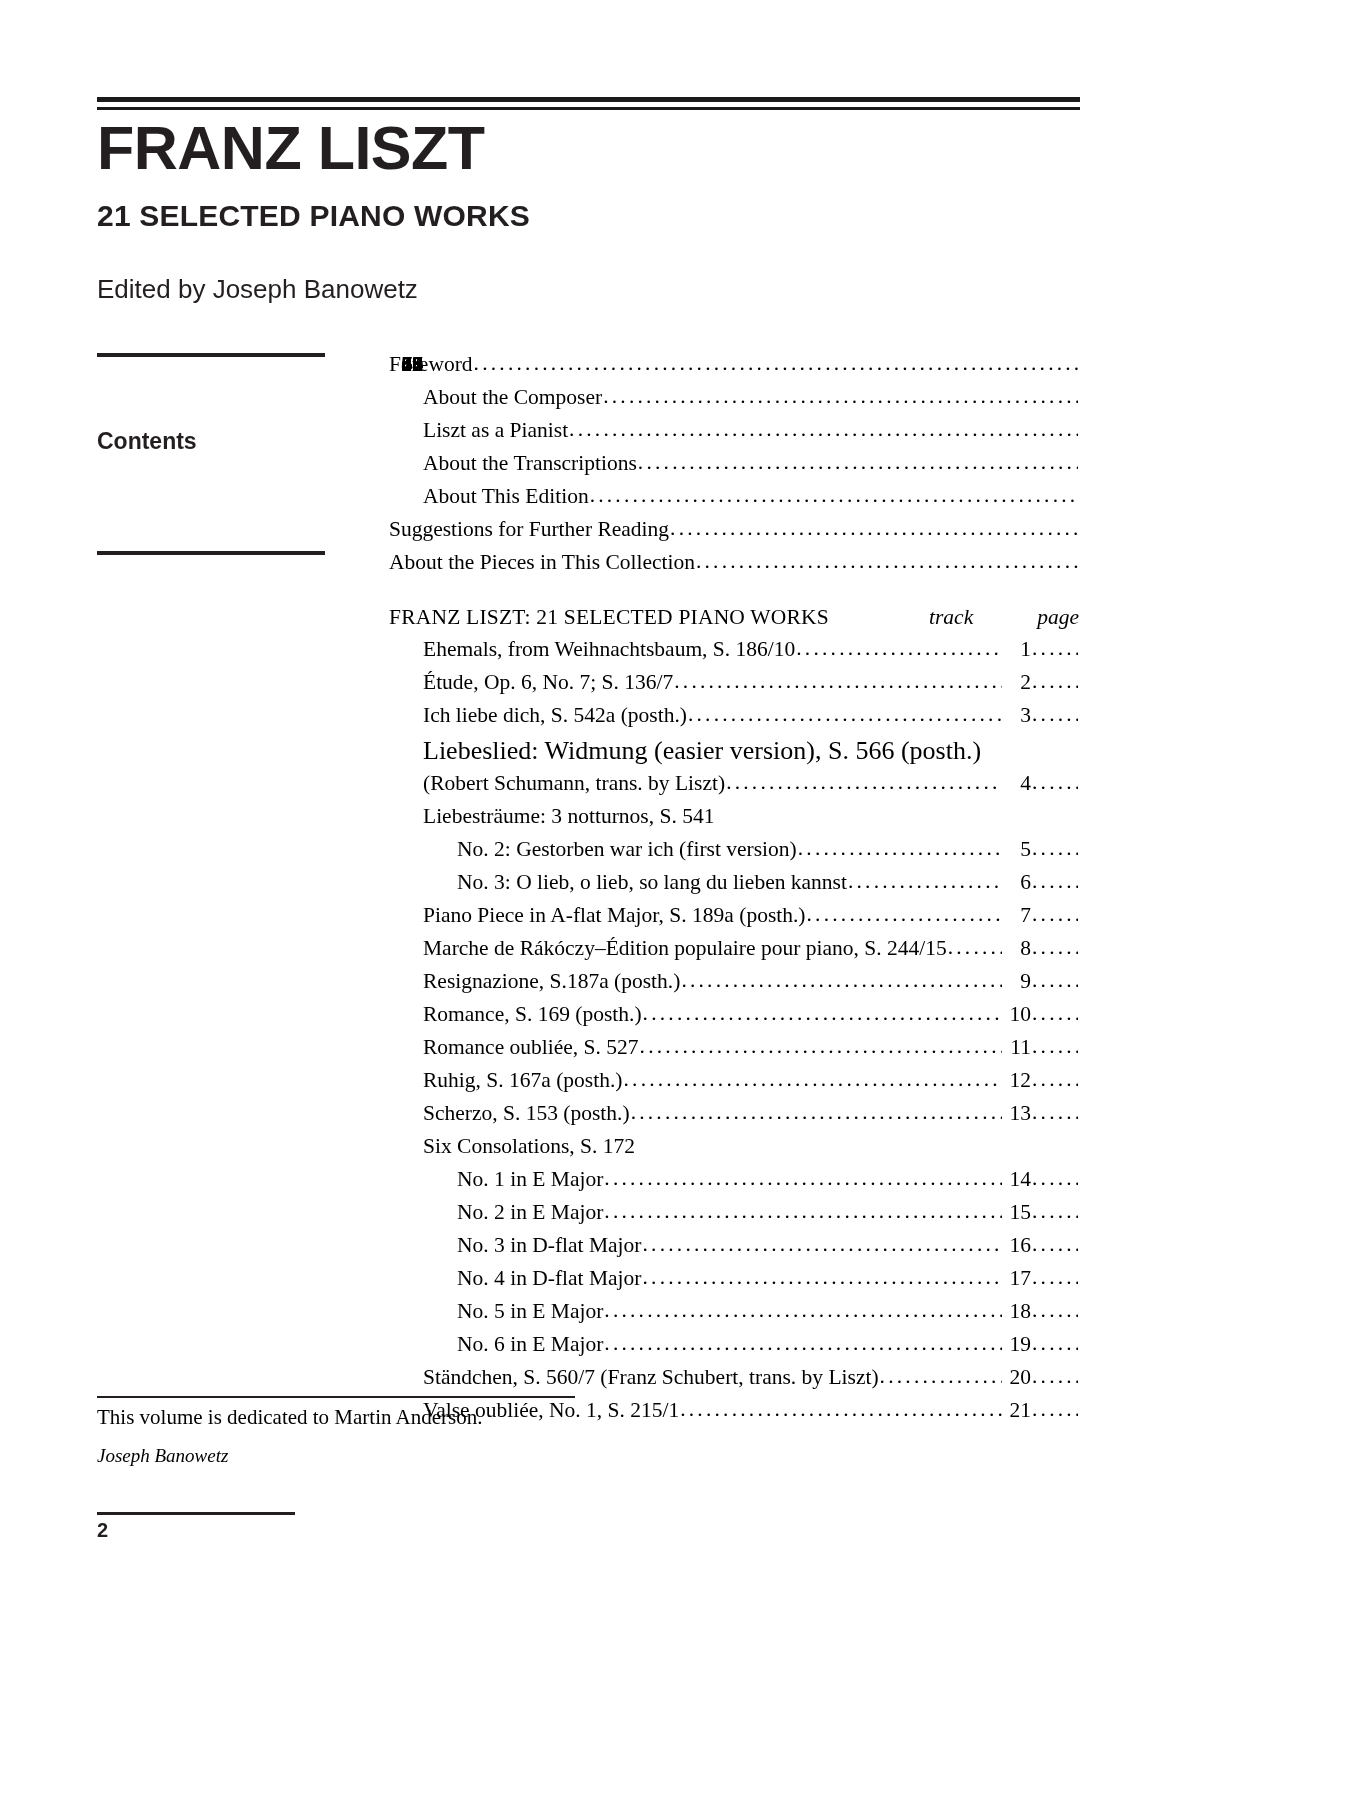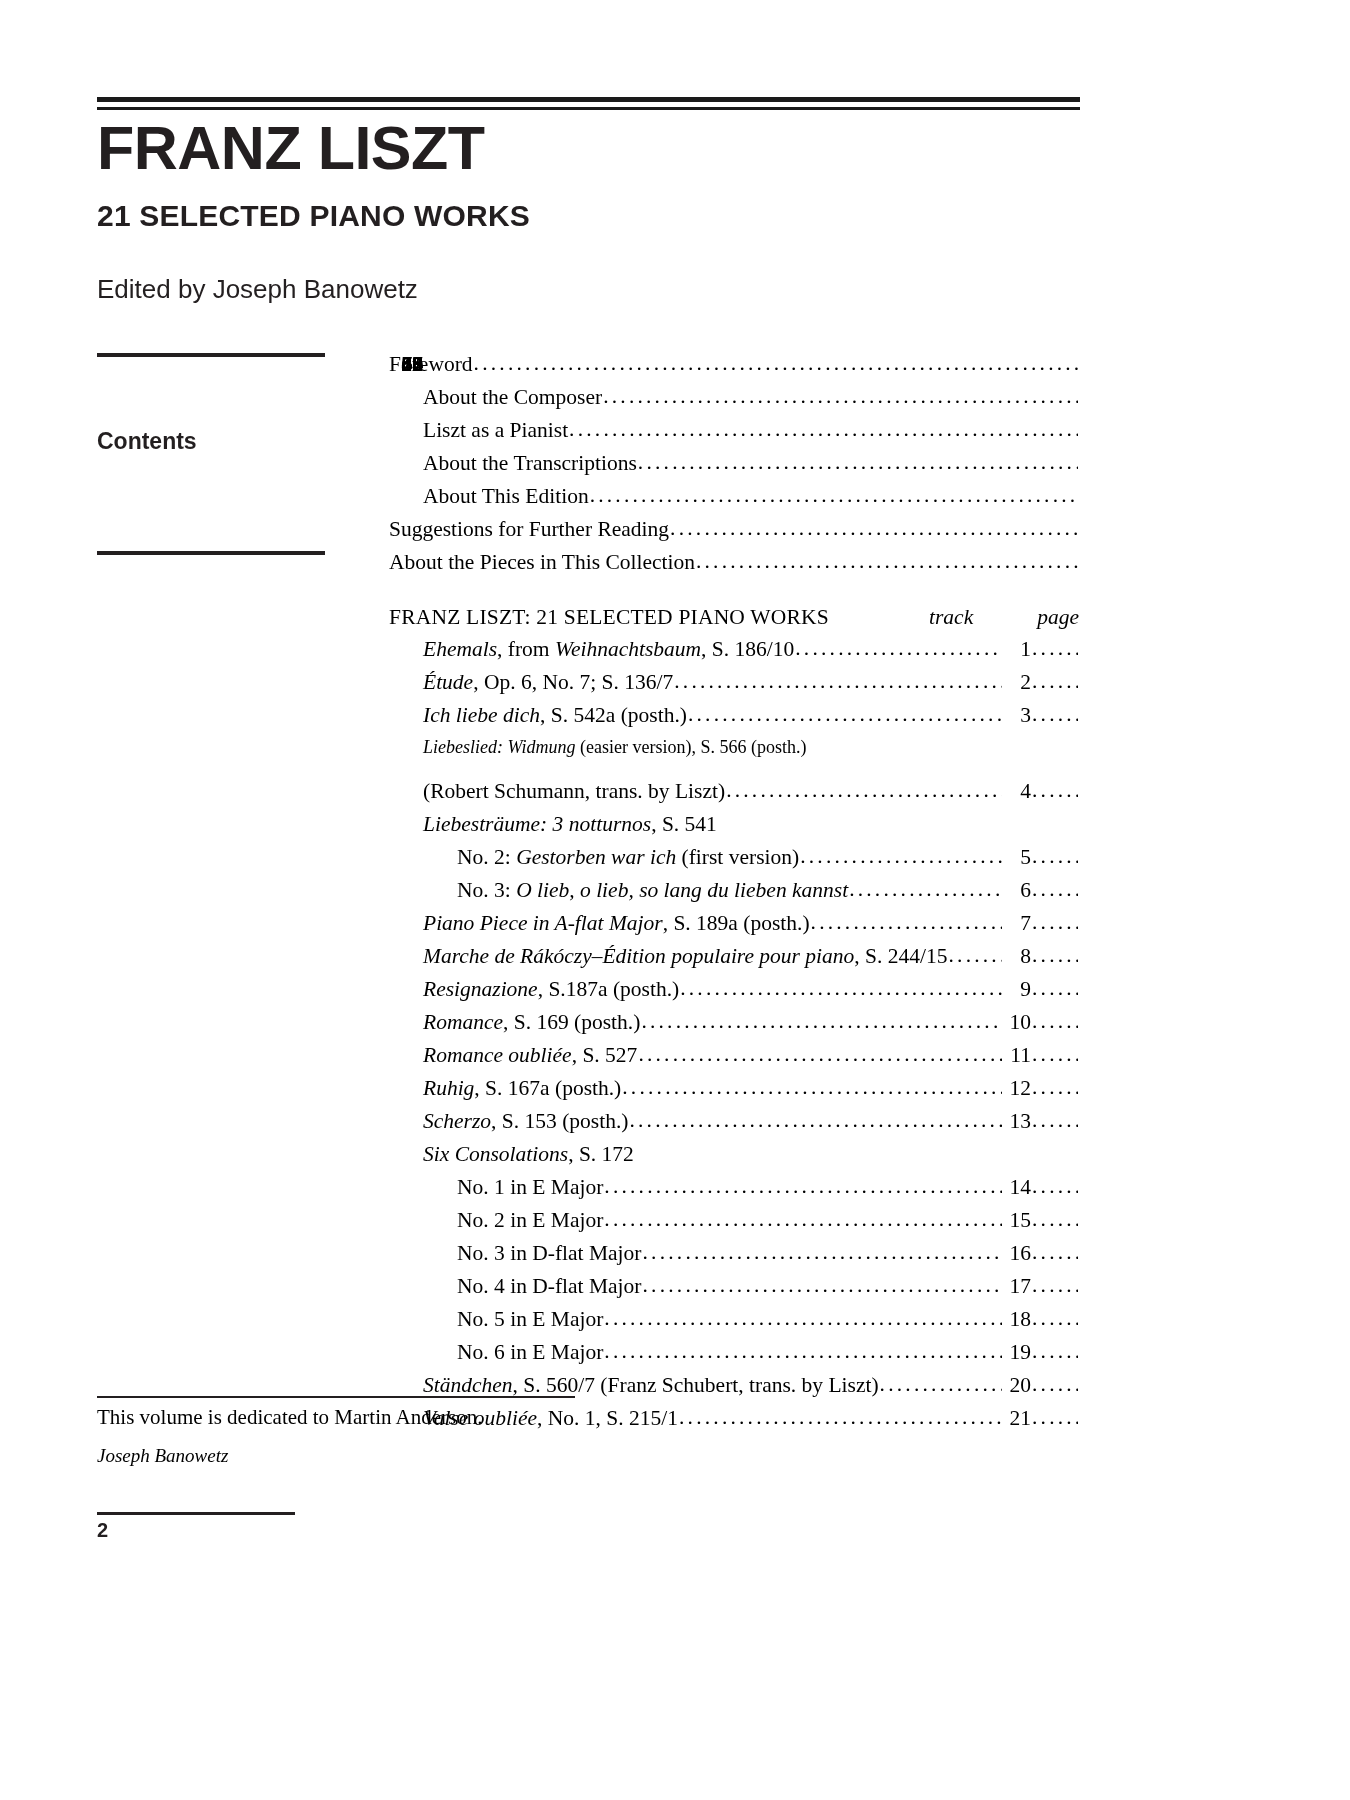--- a/index.html
+++ b/index.html
@@ -142,27 +142,27 @@
   }
 
   .plain-line {
     font-size: 21.5px;
     line-height: 1.0;
     margin-bottom: 11.5px;
     white-space: nowrap;
   }
 
   .sec-gap { height: 22px; }
-  .it { font-style: italic; }
+  .it { }
 
   
   .wrap-first {
-    font-size: 18px;
-    line-height: 1.0;
-    margin-bottom: 25px;
+    font-size: 26px;
+    line-height: 1.0;
+    margin-bottom: 9px;
     white-space: nowrap;
   }
 
   
   .foot-rule {
     position: absolute;
     left: 97px; top: 1396px;
     width: 478px; height: 2px;
     background: #231f20;
   }

